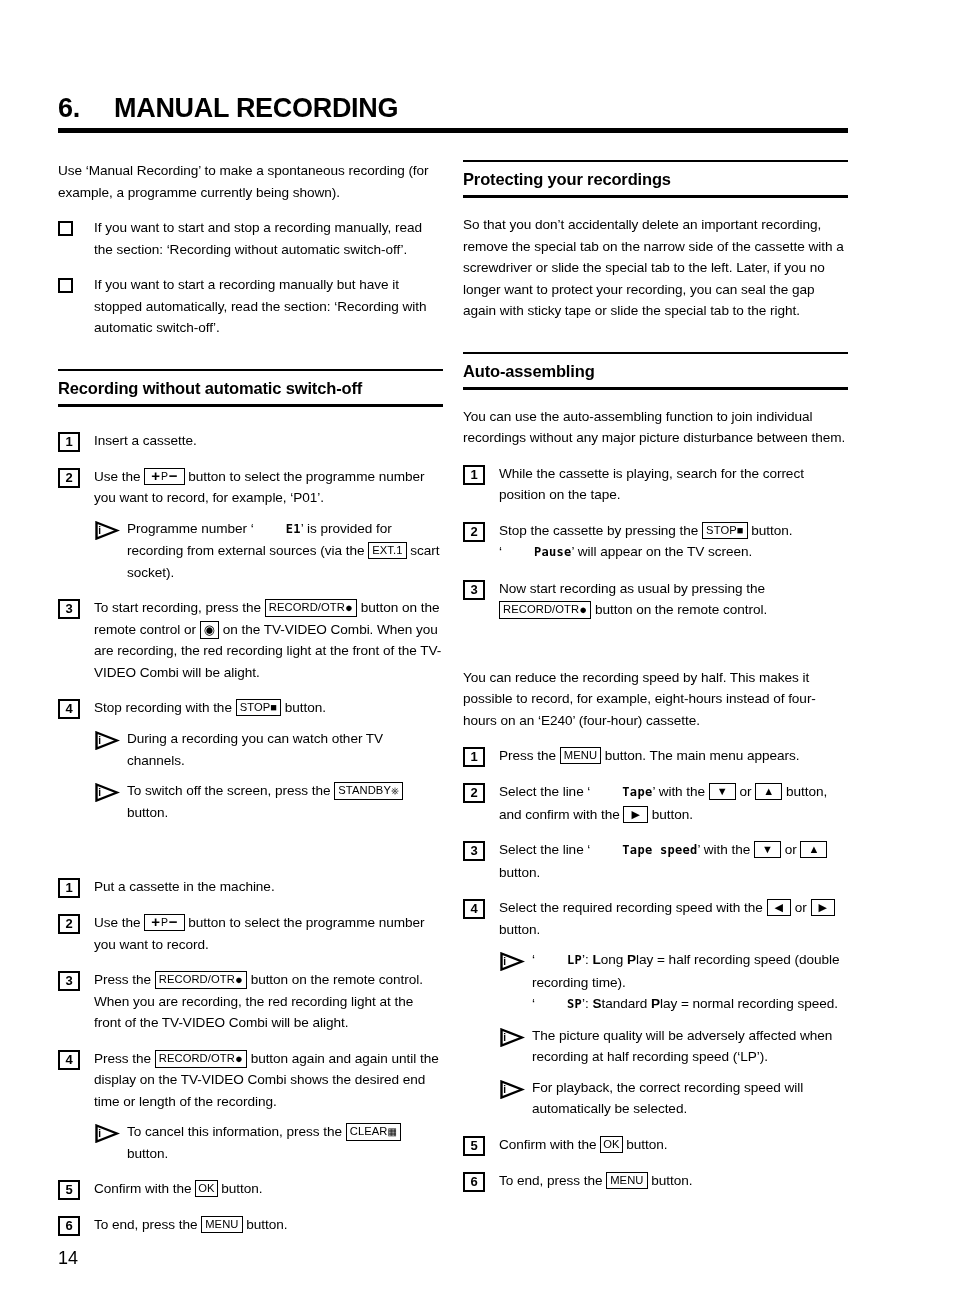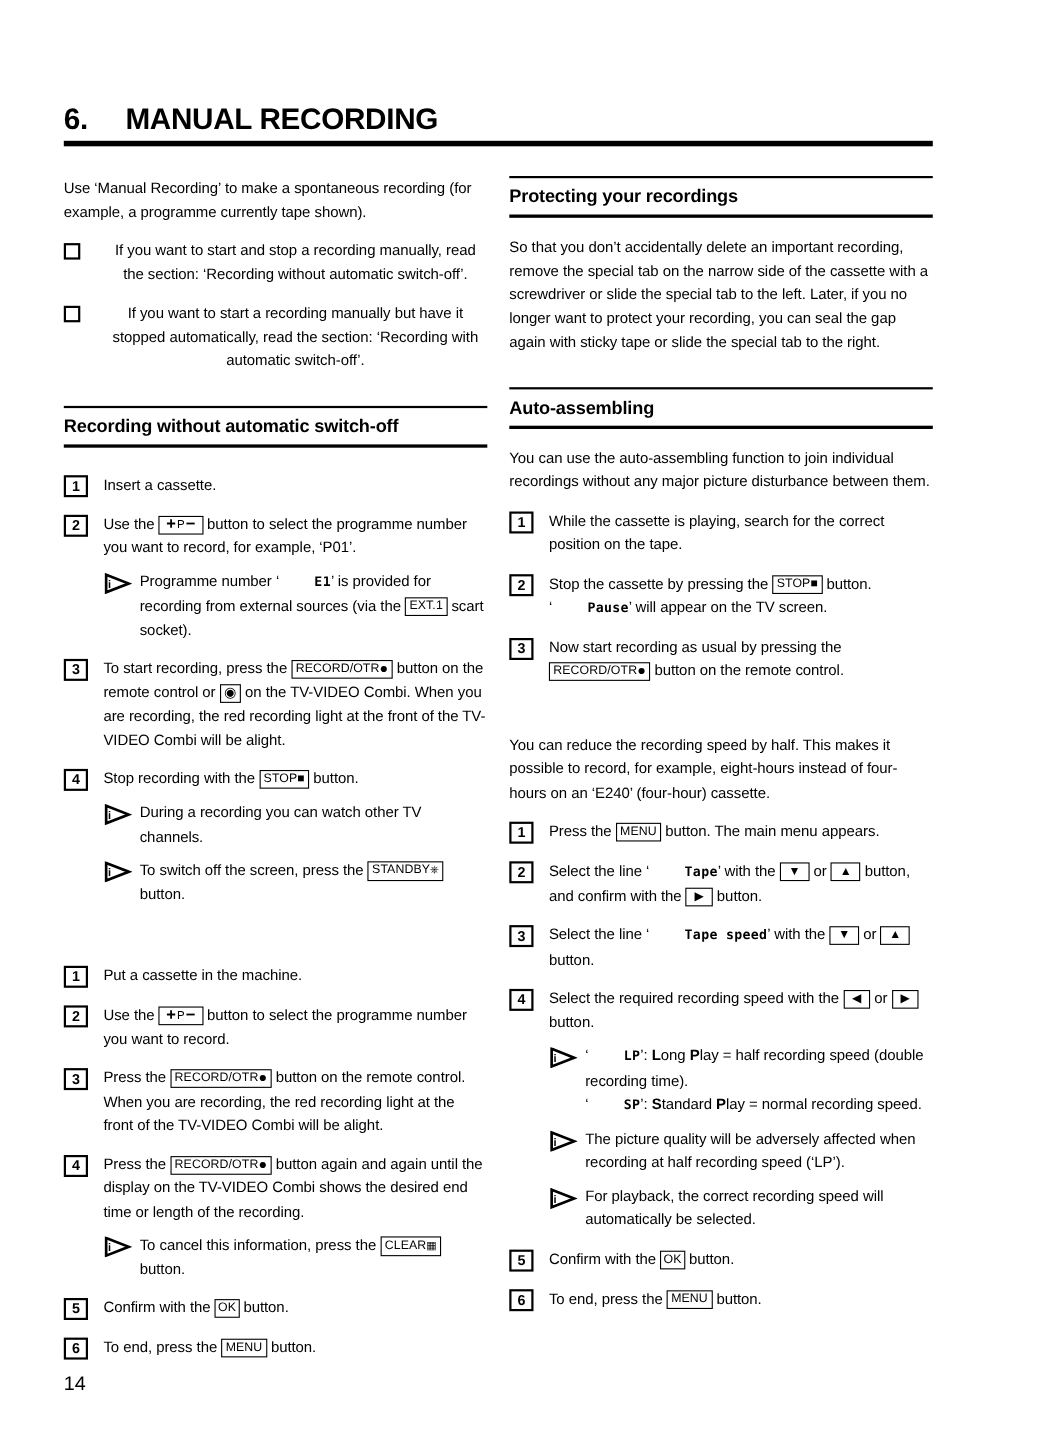--- a/index.html
+++ b/index.html
@@ -92,21 +92,20 @@
   }
 
   .gap-s  { height: 9px; }
   .gap-m  { height: 16px; }
   .gap-xl { height: 30px; }
 
   
   .chk-item {
     display: flex;
     margin-top: 14px;
-    text-align: center;
   }
   .chk-box {
     flex: 0 0 36px;
     padding-top: 4px;
   }
   .chk-box .sq {
     display: block;
     width: 11px;
     height: 11px;
     border: 2px solid #000;
@@ -218,21 +217,21 @@
   <div class="chapter">
     <div class="chapter-row">
       <div class="chapter-num">6.</div>
       <div class="chapter-title">MANUAL RECORDING</div>
     </div>
     <div class="chapter-rule"></div>
   </div>
 
   <div class="col col-left">
 
-    <p class="body">Use ‘Manual Recording’ to make a spontaneous recording (for example, a programme currently tape shown).</p>
+    <p class="body">Use ‘Manual Recording’ to make a spontaneous recording (for example, a programme currently being shown).</p>
 
     <div class="chk-item">
       <div class="chk-box">
           <span class="sq"></span>
         </div>
       <div class="chk-text">If you want to start and stop a recording manually, read the section: ‘Recording without automatic switch-off’.</div>
     </div>
     <div class="chk-item">
       <div class="chk-box">
           <span class="sq"></span>

